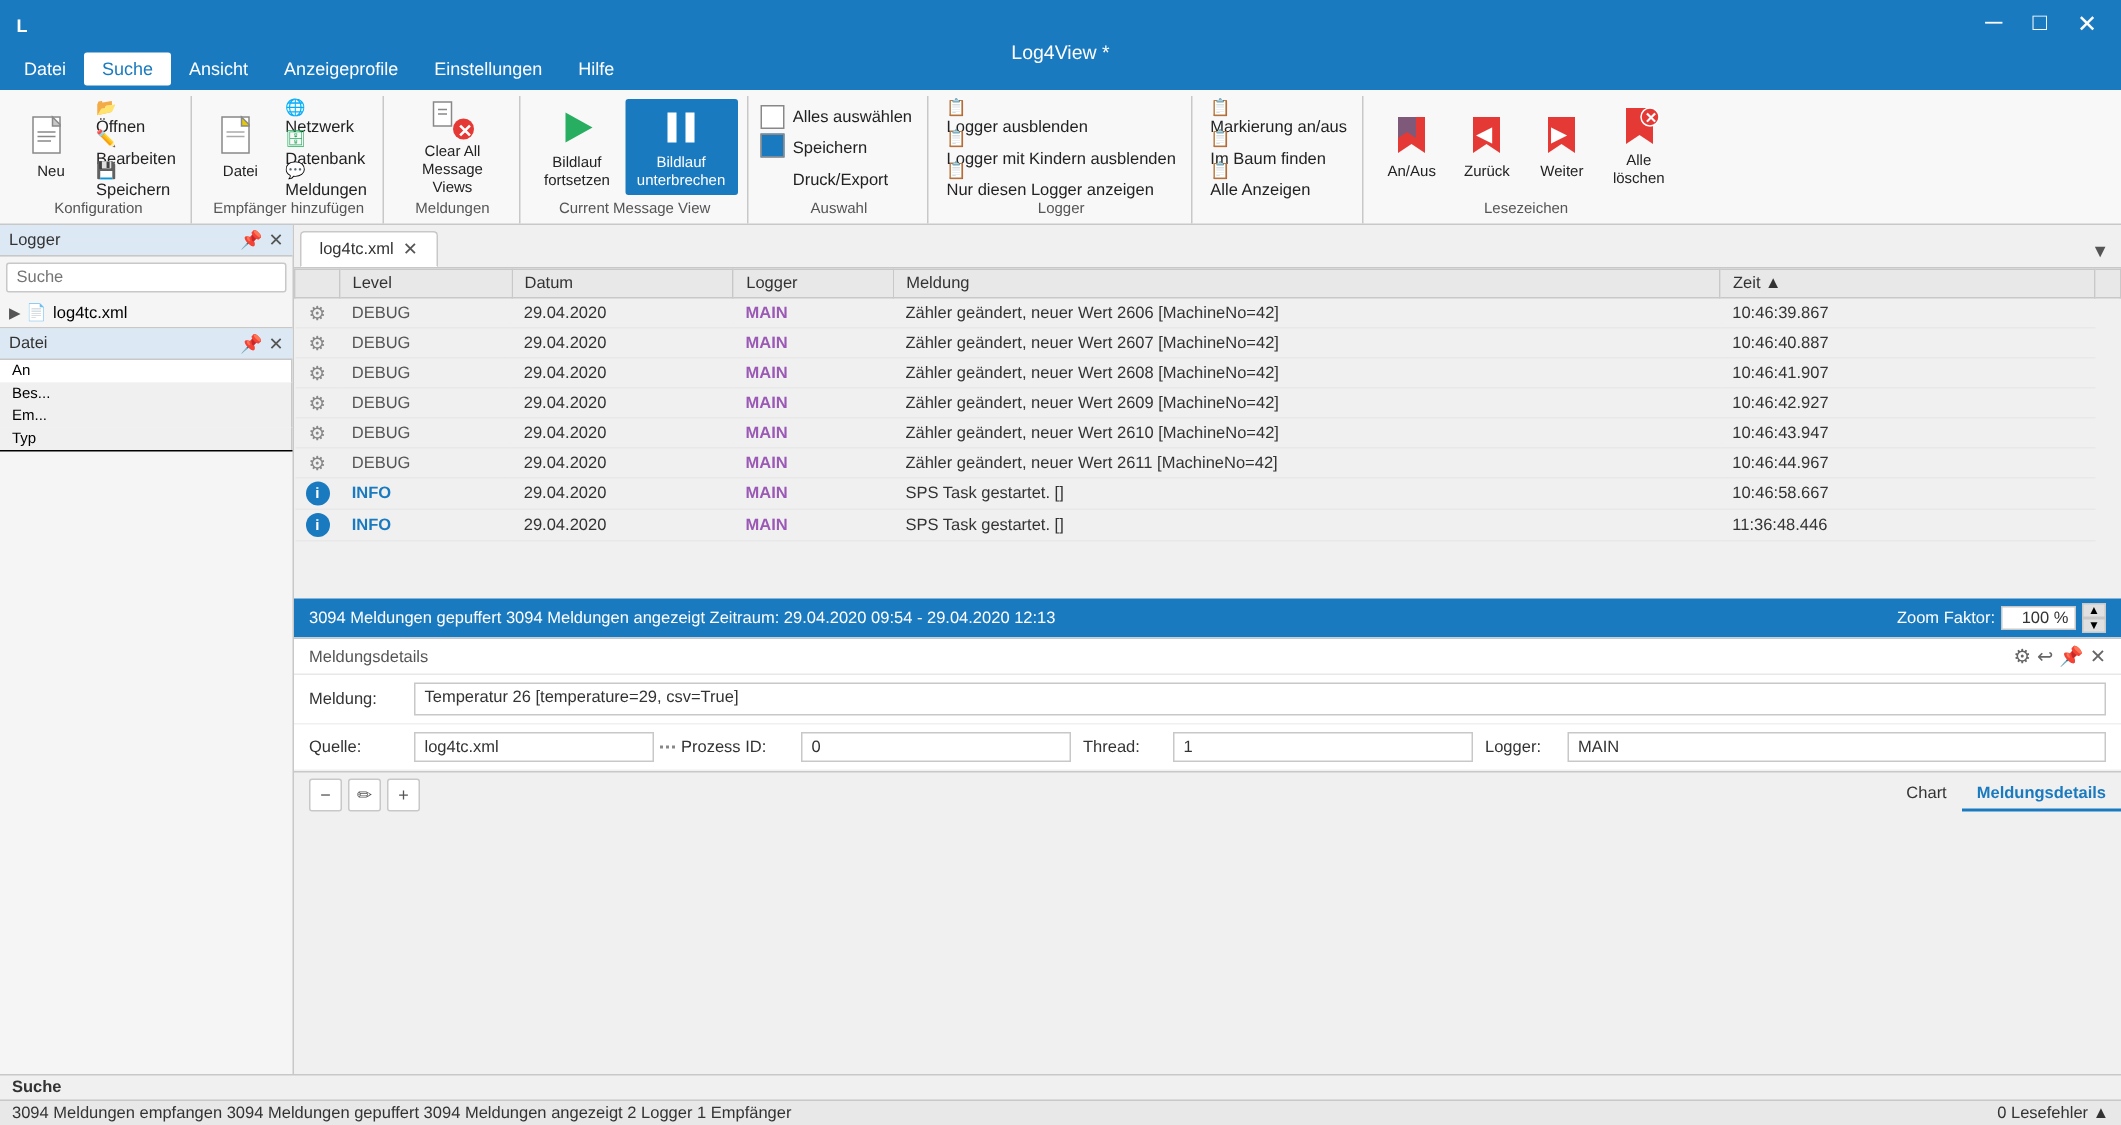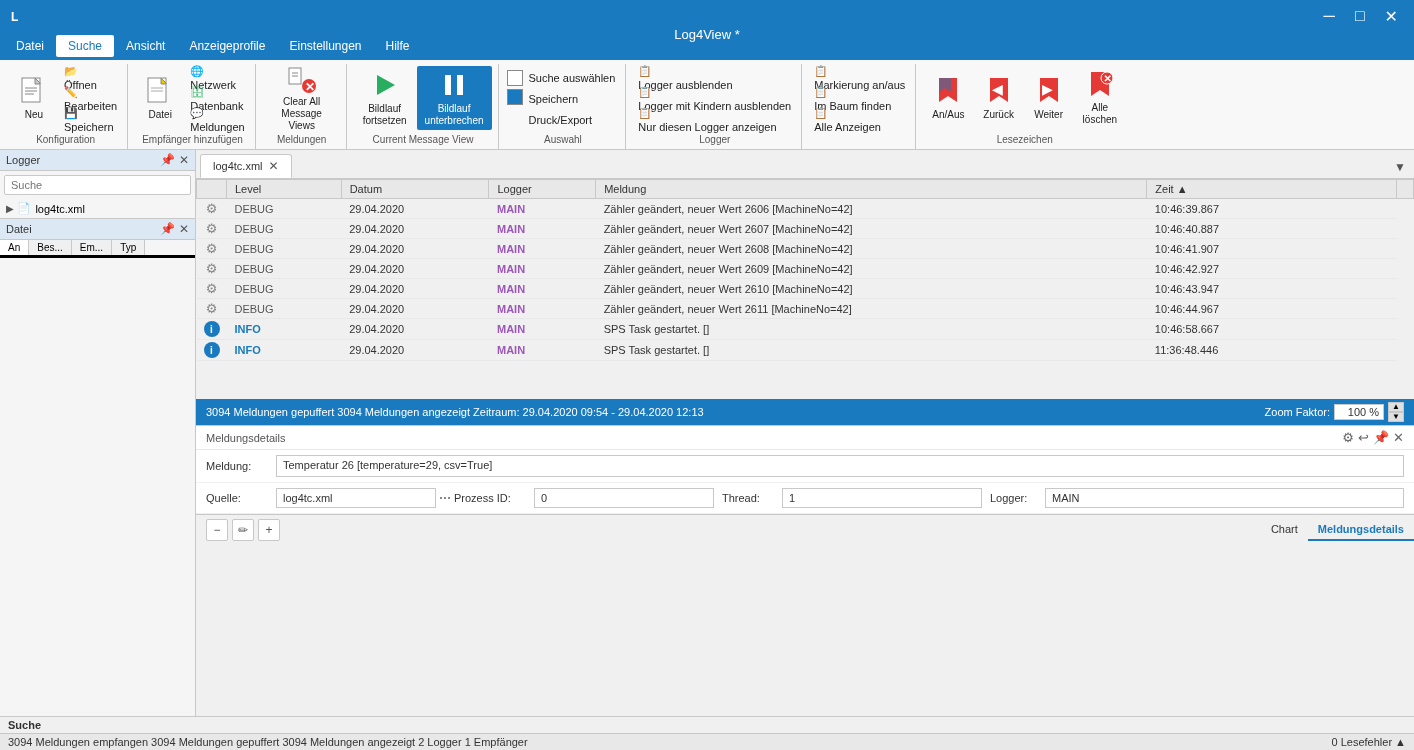--- a/index.html
+++ b/index.html
@@ -39,21 +39,21 @@
     
     .left-panel { width: 196px; min-width: 196px; background: #f5f5f5; border-right: 1px solid #c8c8c8; display: flex; flex-direction: column; }
     .panel-header { background: #dce9f5; padding: 3px 6px; font-size: 11px; color: #333; display: flex; align-items: center; justify-content: space-between; border-bottom: 1px solid #c8c8c8; }
     .panel-header-label { font-weight: normal; color: #333; }
     .panel-header-icons { display: flex; gap: 4px; color: #555; font-size: 12px; }
     .search-box { margin: 4px; padding: 3px 6px; border: 1px solid #c8c8c8; border-radius: 2px; background: white; font-size: 11px; color: #aaa; }
     .tree-item { display: flex; align-items: center; gap: 4px; padding: 3px 6px; cursor: pointer; font-size: 11px; }
     .tree-arrow { color: #555; font-size: 10px; }
 
     .filter-panel { border-top: 1px solid #c8c8c8; }
-    .filter-tabs { display: flex; border-bottom: 3px solid #000000; }
+    .filter-tabs { display: flex; border-bottom: 1px solid #000000; flex-direction: column; }
     .filter-tab { padding: 2px 8px; font-size: 10px; cursor: pointer; border-right: 1px solid #c8c8c8; background: #f0f0f0; }
     .filter-tab.active { background: white; }
 
     
     .center-area { flex: 1; display: flex; flex-direction: column; overflow: hidden; }
 
     
     .tab-bar { background: #f0f0f0; display: flex; align-items: flex-end; border-bottom: 1px solid #c8c8c8; padding-top: 4px; }
     .tab { display: flex; align-items: center; gap: 6px; padding: 4px 12px; background: #dce9f5; border: 1px solid #c8c8c8; border-bottom: none; cursor: pointer; font-size: 11px; color: #333; margin-left: 4px; border-radius: 3px 3px 0 0; }
     .tab.active { background: white; border-bottom: 1px solid white; z-index: 1; }
@@ -234,21 +234,21 @@
     <div class="ribbon-group-label">Current Message View</div>
   </div>
 
   <div class="ribbon-group">
     <div class="ribbon-items">
       <div class="ribbon-col" style="padding-top:4px; gap:3px;">
         <div style="width:16px;height:16px;border:1px solid #888;background:white;"></div>
         <div style="width:16px;height:16px;border:1px solid #888;background:#1a7abf;"></div>
       </div>
       <div class="ribbon-col">
-        <button class="ribbon-btn-small">Suche auswählen</button>
+        <button class="ribbon-btn-small">Alles auswählen</button>
         <button class="ribbon-btn-small">Speichern</button>
         <button class="ribbon-btn-small">Druck/Export</button>
       </div>
     </div>
     <div class="ribbon-group-label">Auswahl</div>
   </div>
 
   <div class="ribbon-group">
     <div class="ribbon-items">
       <div class="ribbon-col">

